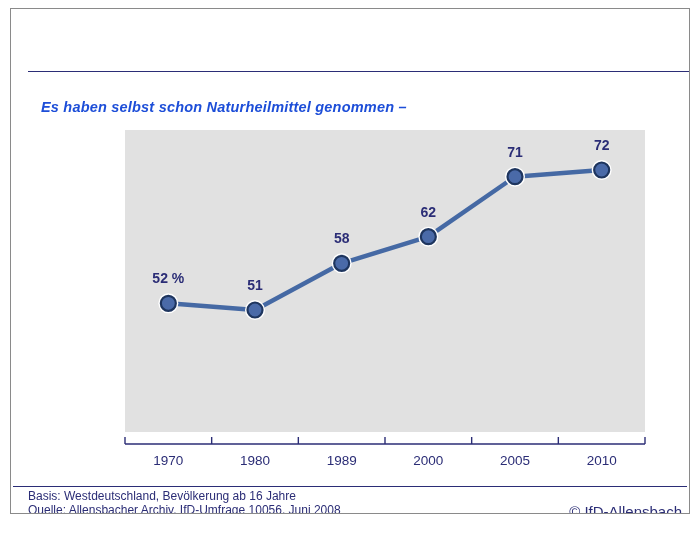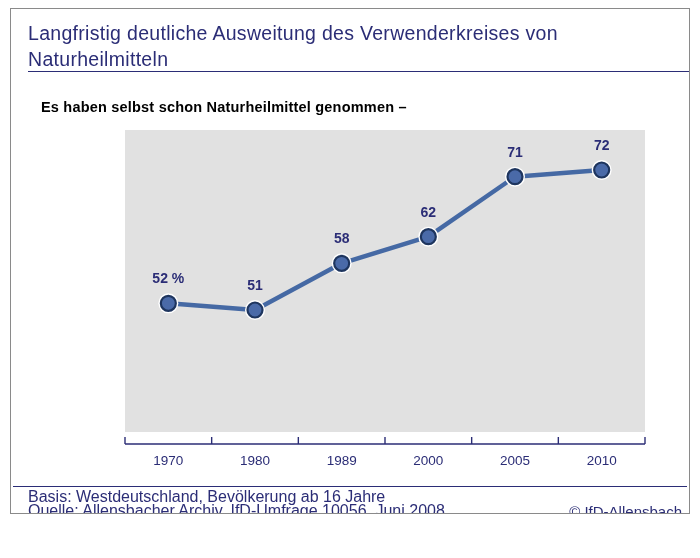--- a/index.html
+++ b/index.html
@@ -40,23 +40,24 @@
     top: 62px;
     height: 0;
     border-top: 1.6px solid #2b2d76;
   }
   .subtitle {
     position: absolute;
     left: 30px;
     top: 90px;
     margin: 0;
     font-size: 14.5px;
+    font-style: italic;
     font-weight: bold;
     letter-spacing: 0.2px;
-    color: #000000;
+    color: #1d4ed8;
   }
   #chart-svg {
     position: absolute;
     left: 0;
     top: 0;
     width: 680px;
     height: 506px;
   }
   #chart-svg text {
     font-family: "Liberation Sans", sans-serif;
@@ -67,38 +68,37 @@
     left: 2px;
     right: 2px;
     top: 477px;
     height: 0;
     border-top: 1.4px solid #2b2d76;
   }
   .footer-text {
     position: absolute;
     left: 17px;
     top: 481px;
-    font-size: 16px;
+    font-size: 12px;
     line-height: 13.5px;
     color: #2b2d76;
   }
   .footer-copyright {
     position: absolute;
     right: 7px;
     top: 494px;
     font-size: 15px;
     color: #2b2d76;
   }
 </style>
 </head>
 <body>
 
 <div class="slide">
 
-  <h1 class="slide-title">Langfristig deutliche Ausweitung des Verwenderkreises von Naturheilmitteln</h1>
 
   <div class="title-rule"></div>
 
   <p class="subtitle">Es haben selbst schon Naturheilmittel genommen –</p>
 
   <svg id="chart-svg" viewBox="0 0 680 506" xmlns="http://www.w3.org/2000/svg">
       <rect x="114" y="121" width="520" height="302" fill="#e1e1e1"></rect>
       <line x1="114" y1="435" x2="634" y2="435" stroke="#2b2d76" stroke-width="1.6"></line>
       <line x1="114" y1="428" x2="114" y2="435" stroke="#2b2d76" stroke-width="1.4"></line>
       <line x1="200.66666666666669" y1="428" x2="200.66666666666669" y2="435" stroke="#2b2d76" stroke-width="1.4"></line>

